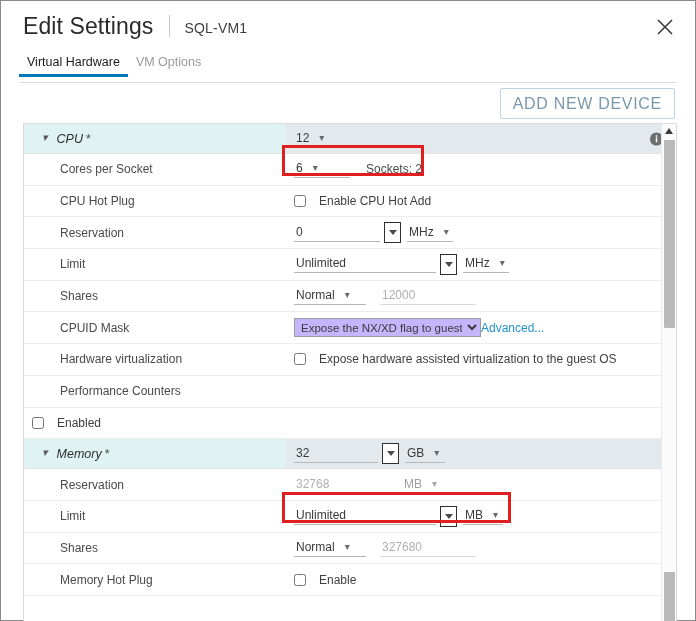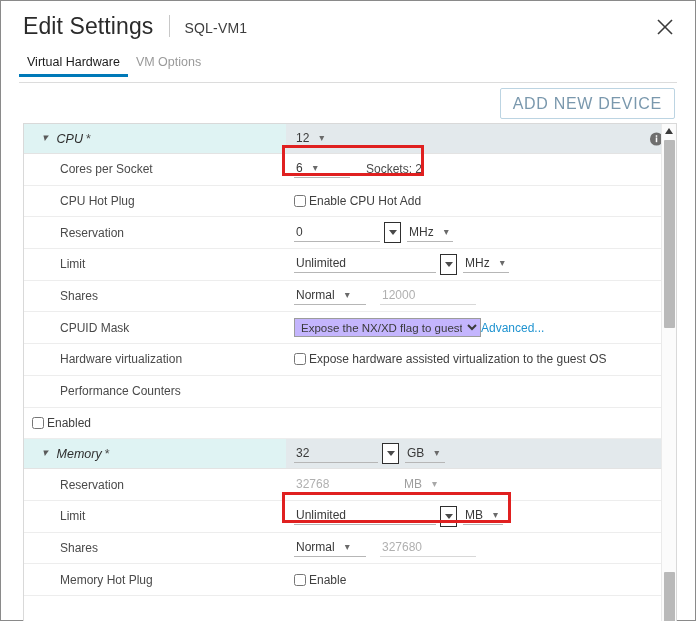--- a/index.html
+++ b/index.html
@@ -248,20 +248,21 @@
     cursor: pointer;
     text-decoration: none;
   }
 
   .chk-wrap {
     display: inline-flex;
     align-items: center;
     font-size: 12px;
     color: #3f3f3f;
     cursor: pointer;
+    gap: 10px;
   }
   .chk-wrap input[type=checkbox] {
     width: 12px;
     height: 12px;
     margin: 0 3px 0 0;
     accent-color: #1f7fcf;
     cursor: pointer;
   }
 
   .spacer-label { width: 262px; flex: 0 0 262px; }

